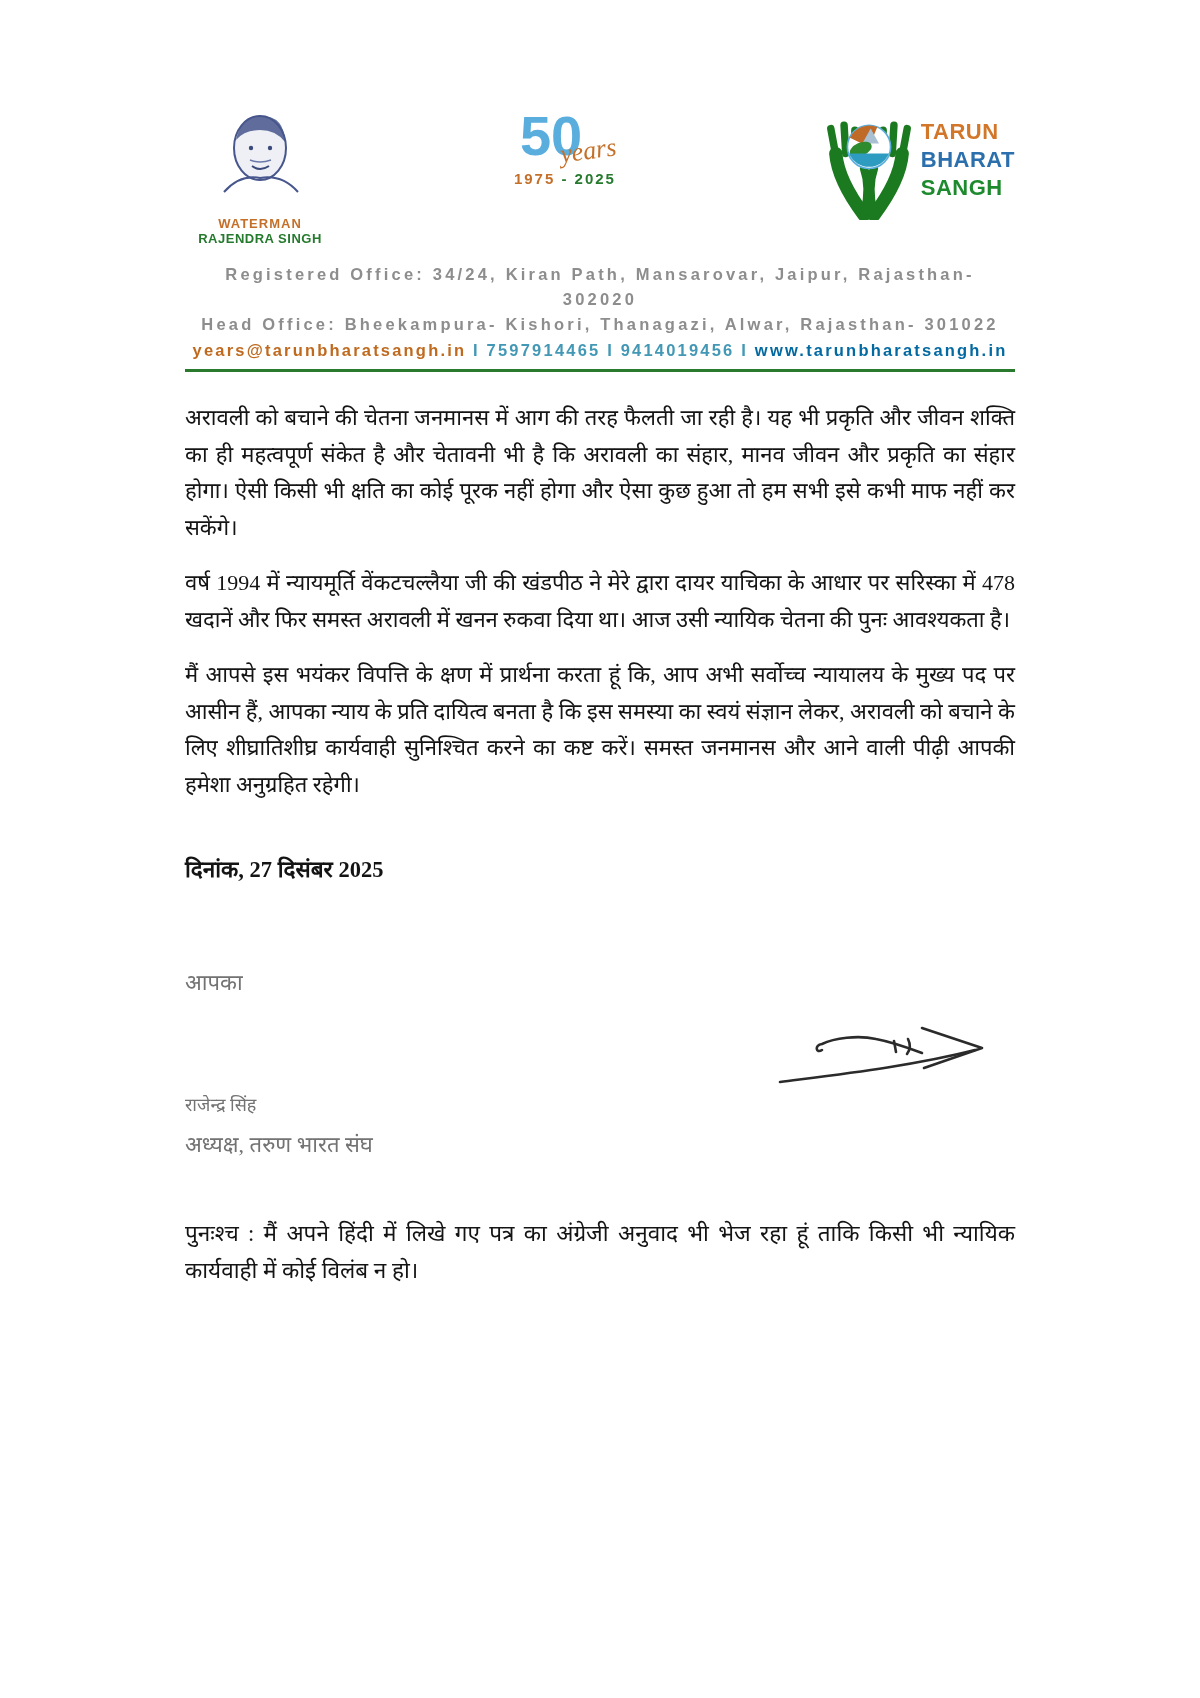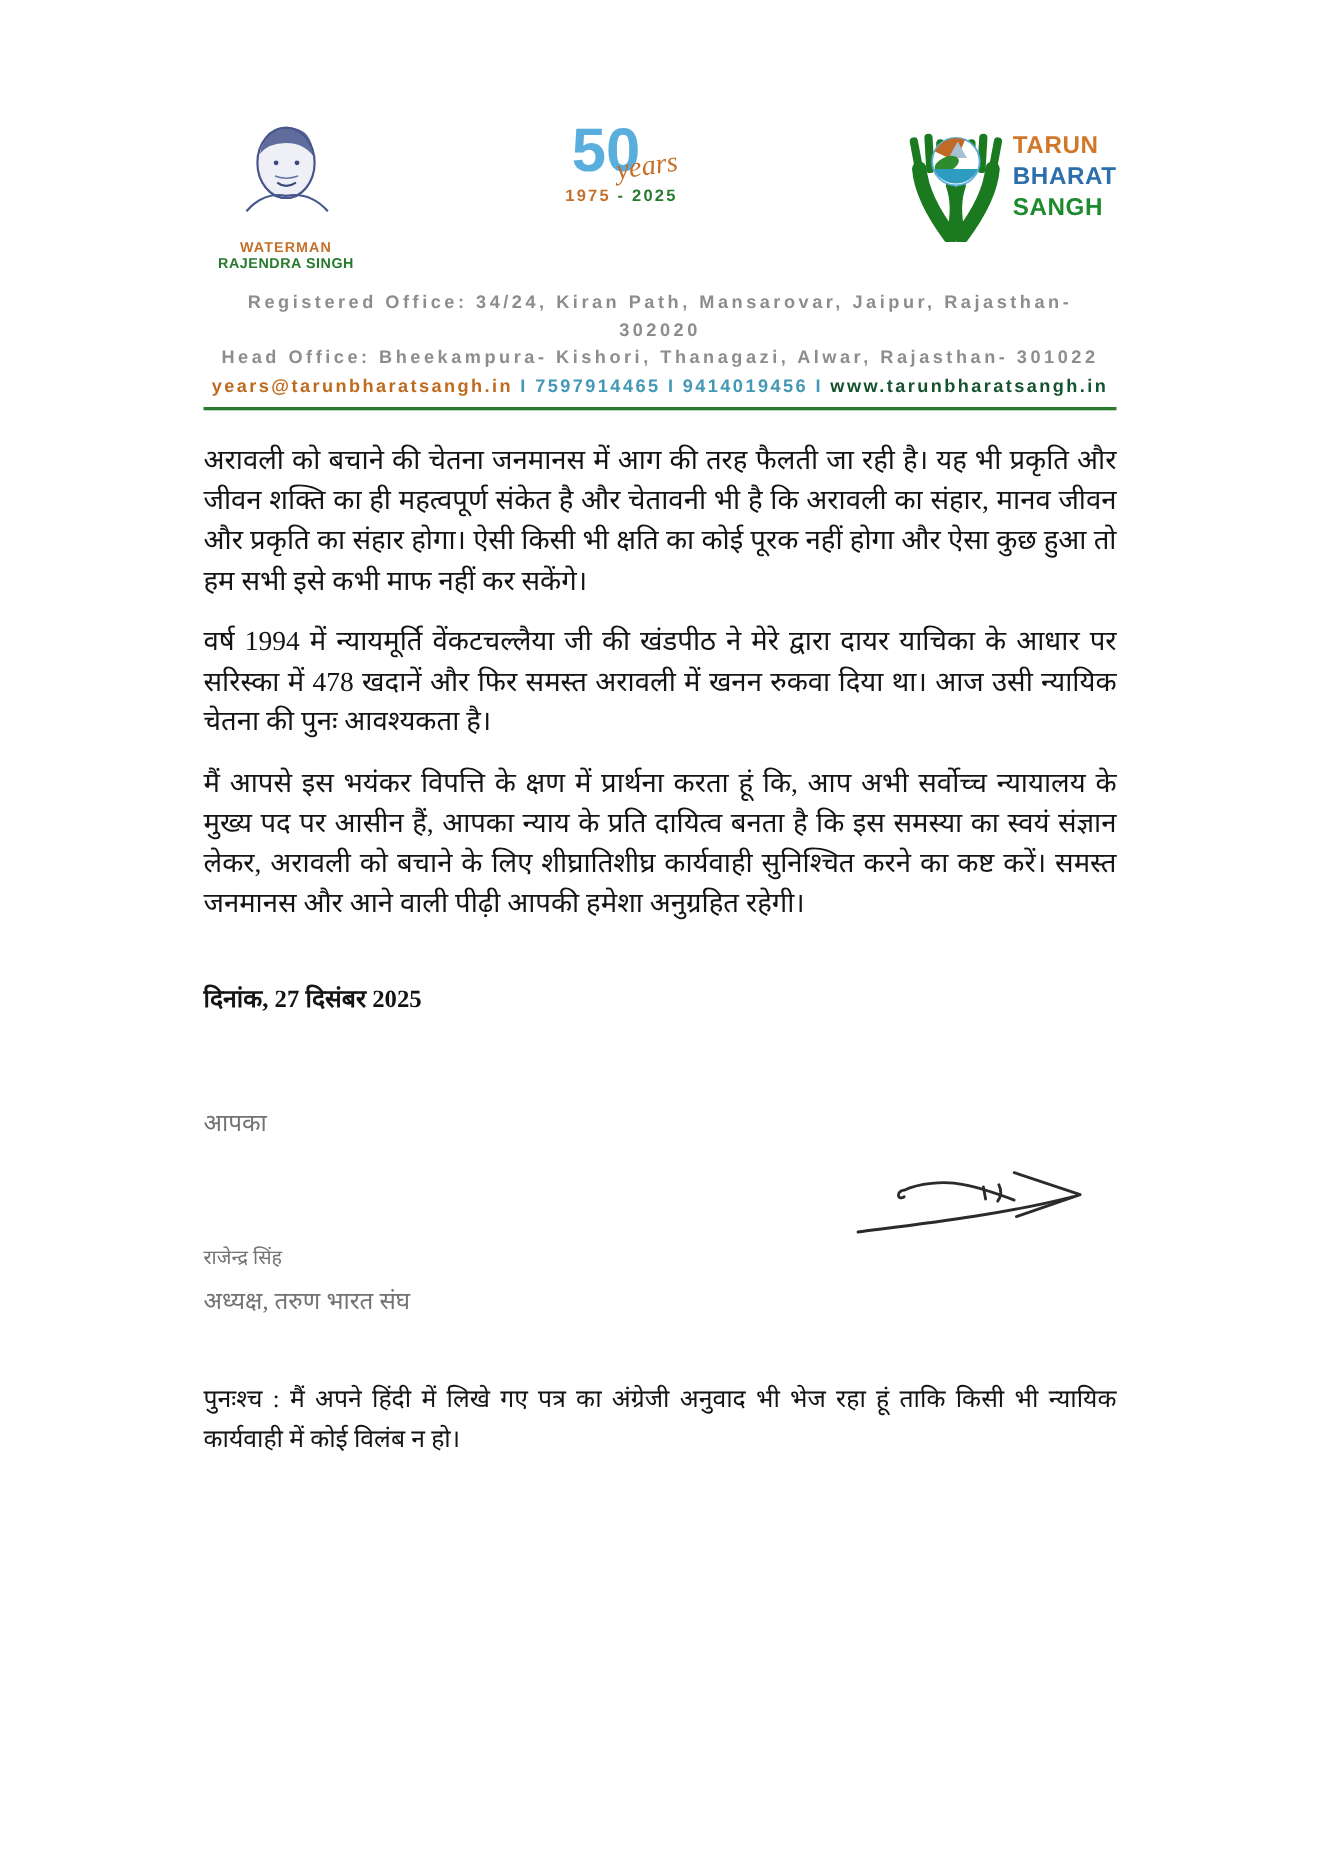--- a/index.html
+++ b/index.html
@@ -49,28 +49,28 @@
     margin-top:16px; text-align:center;
     color:#8d8d8d; font-size:16.5px; font-weight:600;
     letter-spacing:3.2px; line-height:25px;
   }
   .contact-line {
     margin-top:4px; text-align:center;
     font-size:16.5px; font-weight:bold; letter-spacing:2.2px;
   }
   .contact-line .email { color:#bf6a1f; }
   .contact-line .phones { color:#4398b5; }
-  .contact-line .site { color:#14532d; }
+  .contact-line .site { color:#0369a1; }
   .rule { border-top:3px solid #2a7a2e; margin-top:9px; }
 
   
   .letter-body {
     margin-top:28px;
     font-family:"Liberation Serif", serif;
-    font-size:25px; line-height:36.5px;
+    font-size:22px; line-height:36.5px;
     text-align:justify; color:#141414;
   }
   .letter-body p + p { margin-top:19px; }
   .date-line {
     margin-top:50px; font-weight:bold; font-size:22.5px;
     font-family:"Liberation Serif", serif; color:#141414;
   }
 
   
   .closing-block { margin-top:82px; text-align:left; padding-right:18px;

